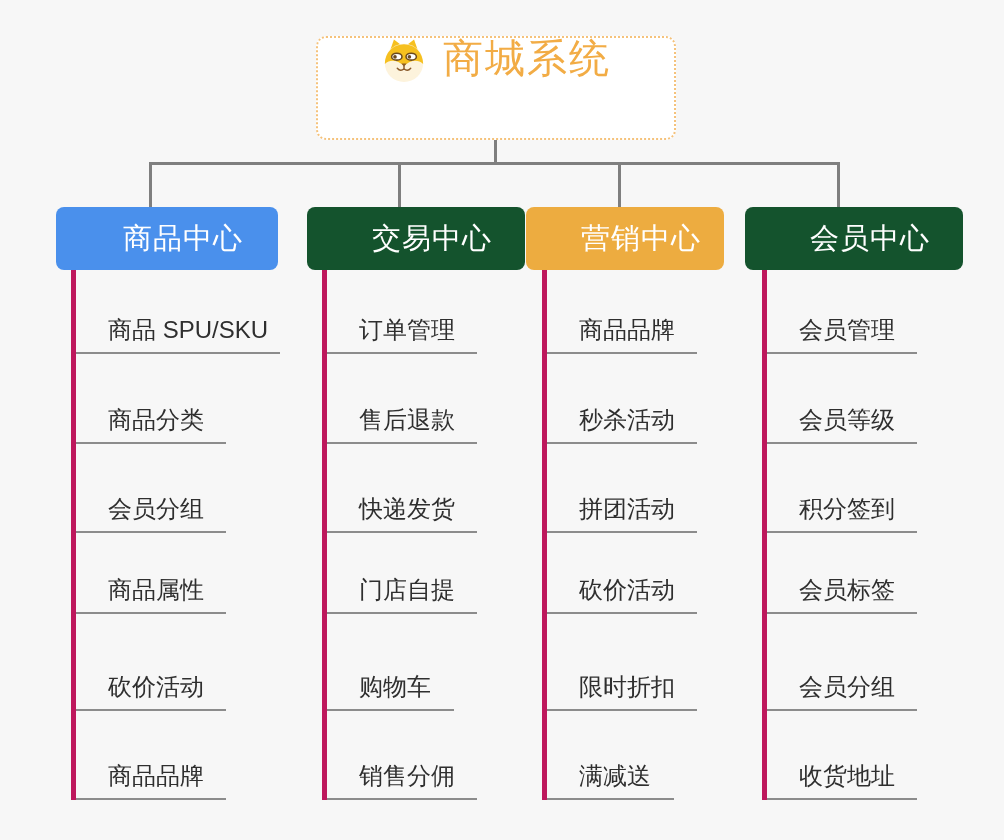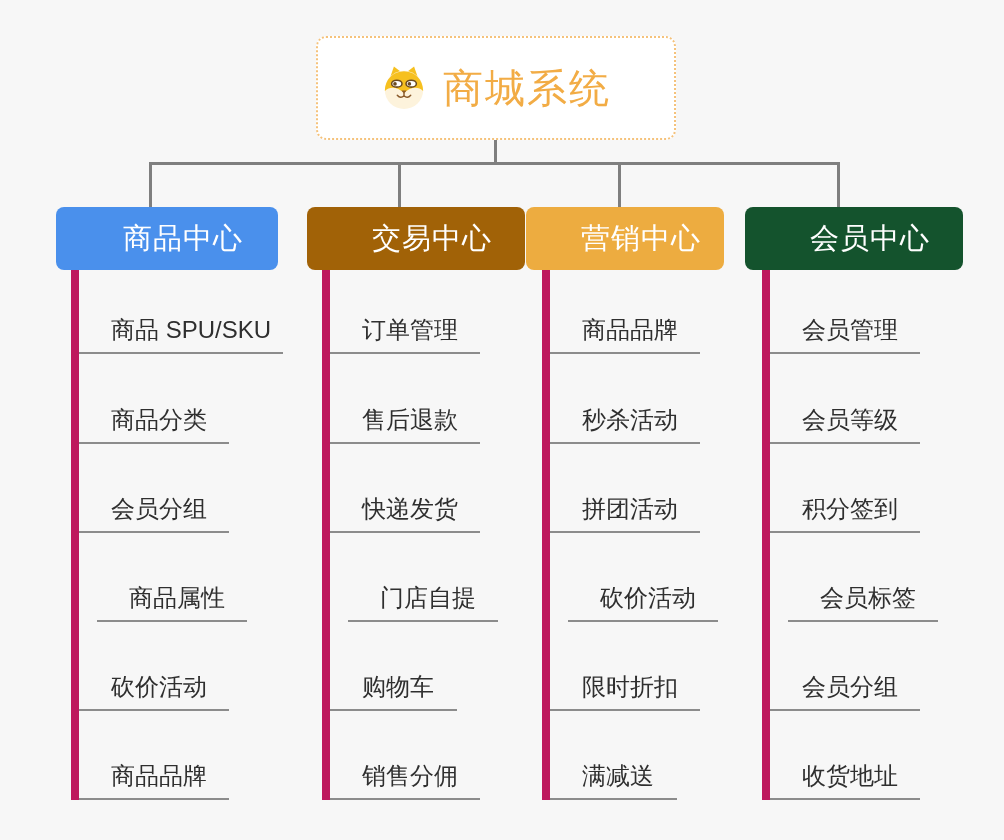--- a/index.html
+++ b/index.html
@@ -9,21 +9,21 @@
     font-family:"Liberation Sans","DejaVu Sans",sans-serif;
     overflow:hidden;
   }
   .canvas{position:relative;width:1004px;height:840px;}
 
   
   .root-node{
     position:absolute;left:316px;top:36px;width:360px;height:104px;
     background:#ffffff;border:2px dotted #F5C27B;border-radius:10px;
     box-sizing:border-box;
-    display:flex;align-items:center;justify-content:center;gap:16px;
+    display:flex;align-items:flex-start;justify-content:center;gap:16px;
   }
   .root-title{
     font-size:40px;font-weight:400;letter-spacing:2px;color:#F2AC45;
     line-height:1;white-space:nowrap;
   }
   .root-icon{width:46px;height:46px;flex:0 0 auto;}
 
   
   .conn{position:absolute;background:#7F7F7F;}
   .conn-stem{left:494px;top:140px;width:3px;height:25px;}
@@ -38,34 +38,34 @@
     color:#ffffff;font-size:29px;letter-spacing:1px;white-space:nowrap;padding-left:32px;
   }
   .branch-1{left:56px;width:190px;}
   .branch-2{left:307px;width:186px;}
   .branch-3{left:526px;width:166px;}
   .branch-4{left:745px;width:186px;}
 
   
   .column{
     position:absolute;top:270px;height:530px;
-    border-left:8px solid #be185d;box-sizing:content-box;
+    border-left:5px solid #be185d;box-sizing:content-box;
   }
   .col-1{left:71px;} .col-2{left:322px;} .col-3{left:542px;} .col-4{left:762px;}
 
   .child-item{
     position:absolute;left:0;height:48px;width:150px;
     box-sizing:border-box;
     border-bottom:2px solid #8C8C8C;
     display:flex;align-items:flex-end;
     padding:0 0 6px 32px;
     font-size:24px;color:#2F2F2F;white-space:nowrap;
   }
   .row-0{top:36px;} .row-1{top:126px;} .row-2{top:215px;}
-  .row-3{top:304px;margin-left:18px;} .row-4{top:393px;} .row-5{top:482px;}
+  .row-3{top:296px;} .row-4{top:393px;} .row-5{top:482px;}
   .w-long{width:204px;}
   .w-short{width:127px;}
 </style>
 </head>
 <body>
 
 <div class="canvas">
 
   <div class="root-node">
     <svg class="root-icon" viewBox="0 0 48 48">
@@ -92,21 +92,21 @@
   </div>
 
   <div class="conn conn-stem"></div>
   <div class="conn conn-h"></div>
   <div class="conn conn-drop drop-1"></div>
   <div class="conn conn-drop drop-2"></div>
   <div class="conn conn-drop drop-3"></div>
   <div class="conn conn-drop drop-4"></div>
 
   <div class="branch-node branch-1" style="background: rgb(74, 144, 236);">商品中心</div>
-  <div class="branch-node branch-2" style="background: #a16207;">交易中心</div>
+  <div class="branch-node branch-2" style="background: #14532d;">交易中心</div>
   <div class="branch-node branch-3" style="background: rgb(237, 172, 64);">营销中心</div>
   <div class="branch-node branch-4" style="background: #14532d;">会员中心</div>
 
   <div class="column col-1">
     <div class="child-item row-0 w-long">商品 SPU/SKU</div>
     <div class="child-item row-1">商品分类</div>
     <div class="child-item row-2">会员分组</div>
     <div class="child-item row-3">商品属性</div>
     <div class="child-item row-4">砍价活动</div>
     <div class="child-item row-5">商品品牌</div>

